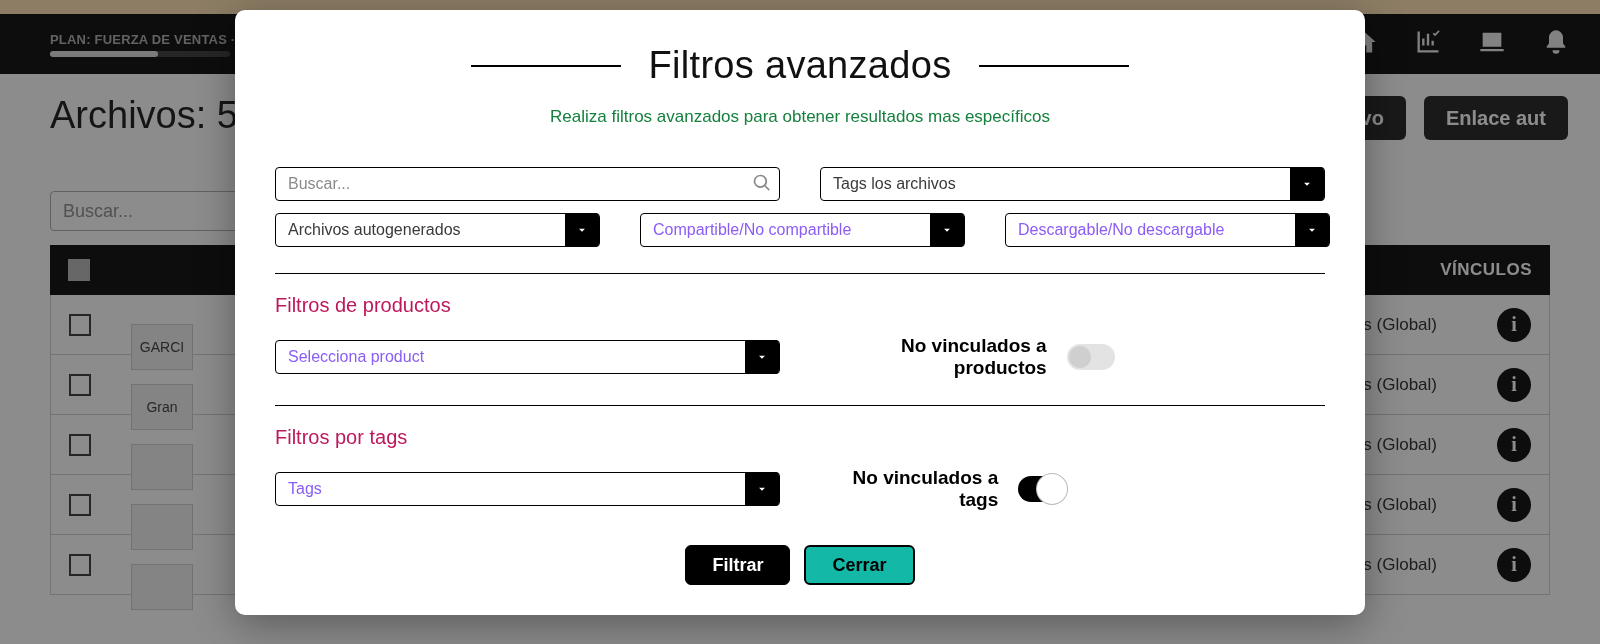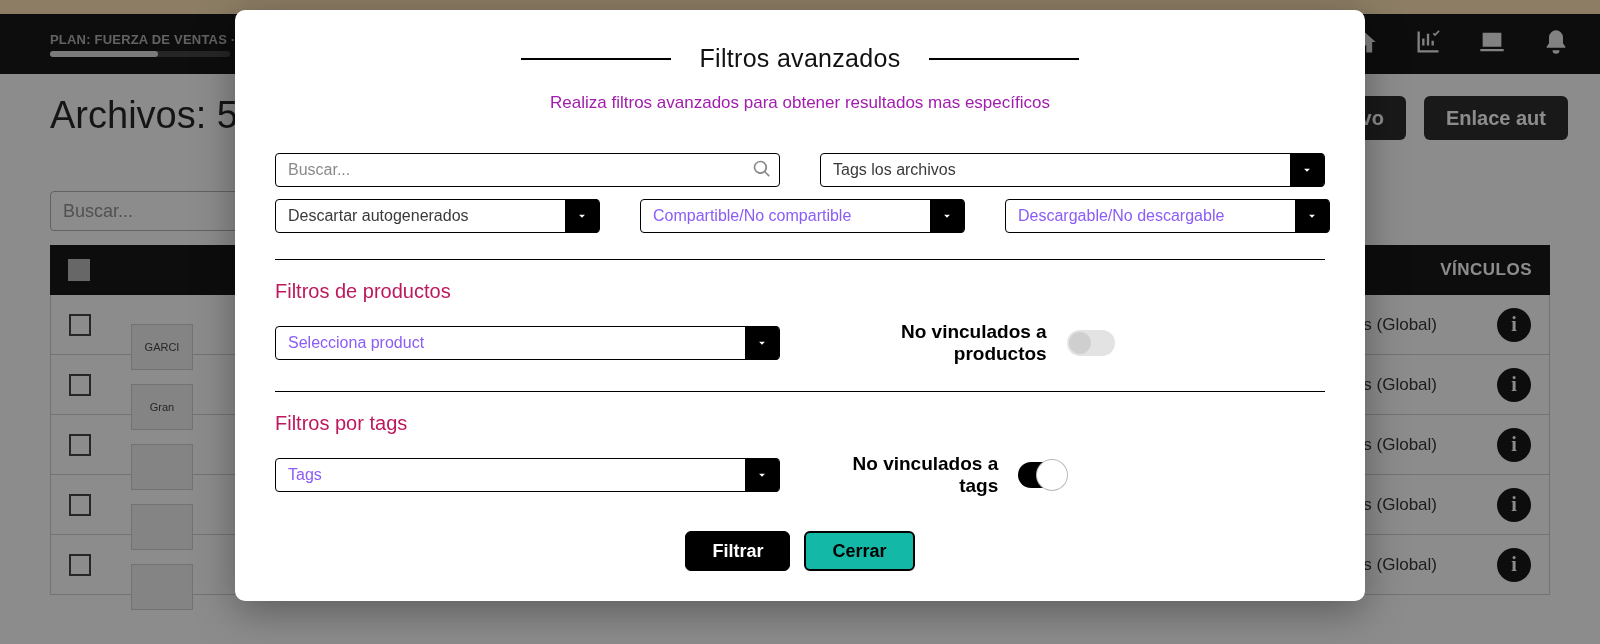--- a/index.html
+++ b/index.html
@@ -24,32 +24,32 @@
   .action-buttons { position: absolute; top: 96px; right: 32px; display: flex; gap: 18px; }
   .action-btn { background:#191919; color:#fff; border:none; border-radius:6px; height:44px; padding:0 22px; font-size:20px; font-weight:600; }
 
   .table-wrap { margin-top: 14px; }
   .thead { background:#000; color:#fff; height:50px; display:flex; align-items:center; padding:0 18px; font-weight:700; font-size:17px; letter-spacing:.5px; justify-content: space-between; }
   .thead .sel { width:22px; height:22px; background:#b5b5b5; }
   .thead-right { display:flex; gap:104px; }
   .trow { height:60px; border:1px solid #ccc; border-top:none; display:flex; align-items:center; padding:0 18px; justify-content: space-between; }
   .trow-left { display:flex; align-items:center; gap:40px; }
   .cb { width:22px; height:22px; border:2px solid #333; }
-  .thumb { width:62px; height:46px; background:#eee; border:1px solid #ccc; font-size:11px; display:flex; align-items:center; justify-content:center; color:#333; text-align:center; overflow:hidden;margin-top:45px; }
+  .thumb { width:62px; height:46px; background:#eee; border:1px solid #ccc; font-size:14px; display:flex; align-items:center; justify-content:center; color:#333; text-align:center; overflow:hidden;margin-top:45px; }
   .trow-right { display:flex; align-items:center; gap:60px; }
   .lang { font-size:17px; color:#222; }
   .info-ic { width:34px; height:34px; border-radius:50%; background:#000; color:#fff; display:flex; align-items:center; justify-content:center; font-family: Georgia, serif; font-size:20px; font-weight:700; }
 
   .overlay { position:absolute; inset:0; background:rgba(26,26,26,.5); display:flex; align-items:flex-start; justify-content:center; }
   
   .modal { margin-top:10px; width:1130px; background:#fff; border-radius:10px; padding:30px 40px 30px 40px; box-shadow:0 10px 40px rgba(0,0,0,.35); }
   .m-title-row { display:flex; align-items:center; justify-content:center; gap:28px; margin-top:4px;}
   .m-title-row .line { height:2px; background:#000; flex:0 0 150px; }
-  .m-title { font-size:25px; font-weight:300; color:#111; letter-spacing:.3px;}
-  .m-sub { text-align:center; color:#a21caf; font-size:17px; margin-top:20px; }
+  .m-title { font-size:38px; font-weight:300; color:#111; letter-spacing:.3px;}
+  .m-sub { text-align:center; color:#15803d; font-size:17px; margin-top:20px; }
 
   .row { display:flex; gap:40px; margin-top:40px; }
   .search-wrap { position:relative; width:505px; }
   .txt { width:100%; height:34px; border:1px solid #000; border-radius:4px; padding:0 38px 0 12px; font-size:16px; }
   .txt::placeholder { color:#8a8a8a; }
   .search-ic { position:absolute; right:8px; top:6px; width:20px; height:20px; fill:#8a8a8a;}
   .sel-wrap { position:relative; height:34px; border:1px solid #000; border-radius:4px; display:flex; align-items:center; padding:0 44px 0 12px; font-size:16px; color:#3a3a3a; flex:1; cursor:pointer;}
   .sel-wrap.gray { color:#8b5cf6; }
   .sel-arrow { position:absolute; right:0; top:-1px; bottom:-1px; width:34px; background:#000; border-radius:0 4px 4px 0; display:flex; align-items:center; justify-content:center; }
   .sel-arrow svg { width:14px; height:14px; fill:#fff; }
@@ -200,21 +200,21 @@
         <span class="sel-arrow">
             <svg viewBox="0 0 24 24">
               <path d="M7 10l5 5 5-5z"></path>
             </svg>
           </span>
       </div>
     </div>
 
     <div class="row three">
       <div class="sel-wrap">
-        <span>Descartar autogenerados</span>
+        <span>Archivos autogenerados</span>
         <span class="sel-arrow">
             <svg viewBox="0 0 24 24">
               <path d="M7 10l5 5 5-5z"></path>
             </svg>
           </span>
       </div>
       <div class="sel-wrap gray">
         <span>Compartible/No compartible</span>
         <span class="sel-arrow">
             <svg viewBox="0 0 24 24">

